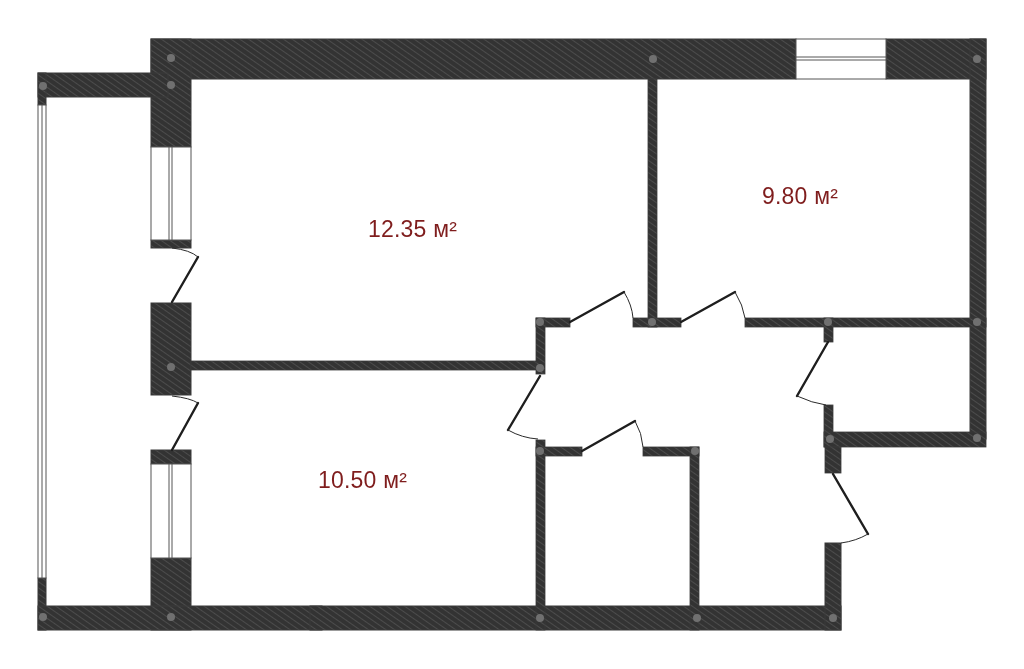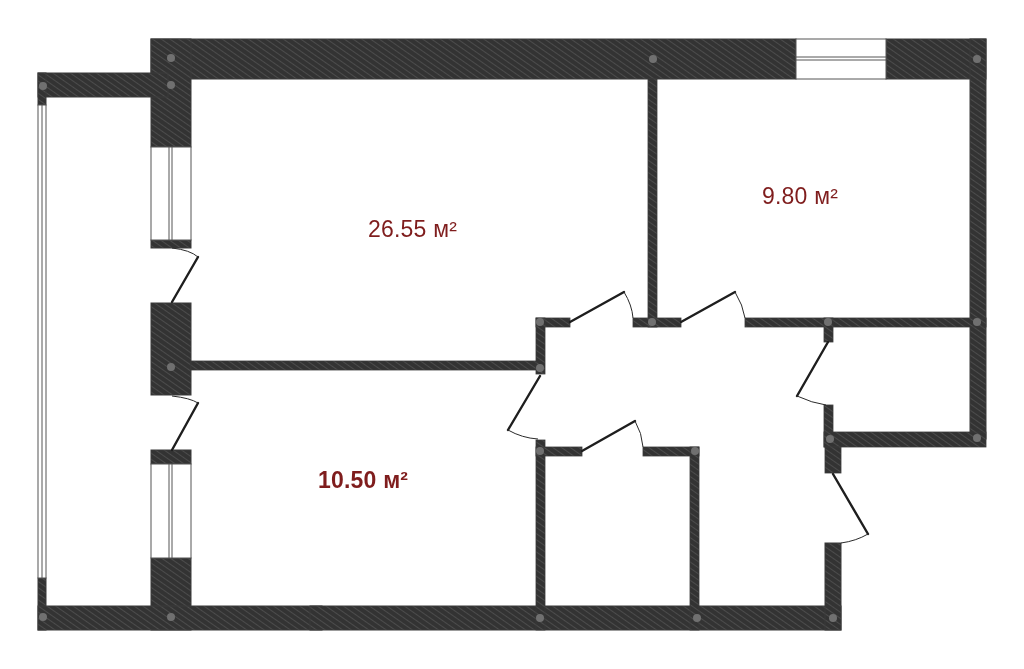--- a/index.html
+++ b/index.html
@@ -161,15 +161,15 @@
       <path class="door-arc" d="M797 396 Q812 403 826 405"></path>
     </g>
 
     <g>
       <line class="door-leaf" x1="833" y1="474" x2="868" y2="534"></line>
       <path class="door-arc" d="M868 534 Q856 541 841 543"></path>
     </g>
   </g>
 </svg>
 
-<div class="room-label" style="left:368px; top:216px;">26.55 м²</div>
+<div class="room-label" style="left:368px; top:216px;">12.35 м²</div>
 <div class="room-label" style="left:762px; top:183px;">9.80 м²</div>
-<div class="room-label" style="left:318px; top:467px;font-weight:bold;">10.50 м²</div>
+<div class="room-label" style="left:318px; top:467px;">10.50 м²</div>
 
 </body></html>

